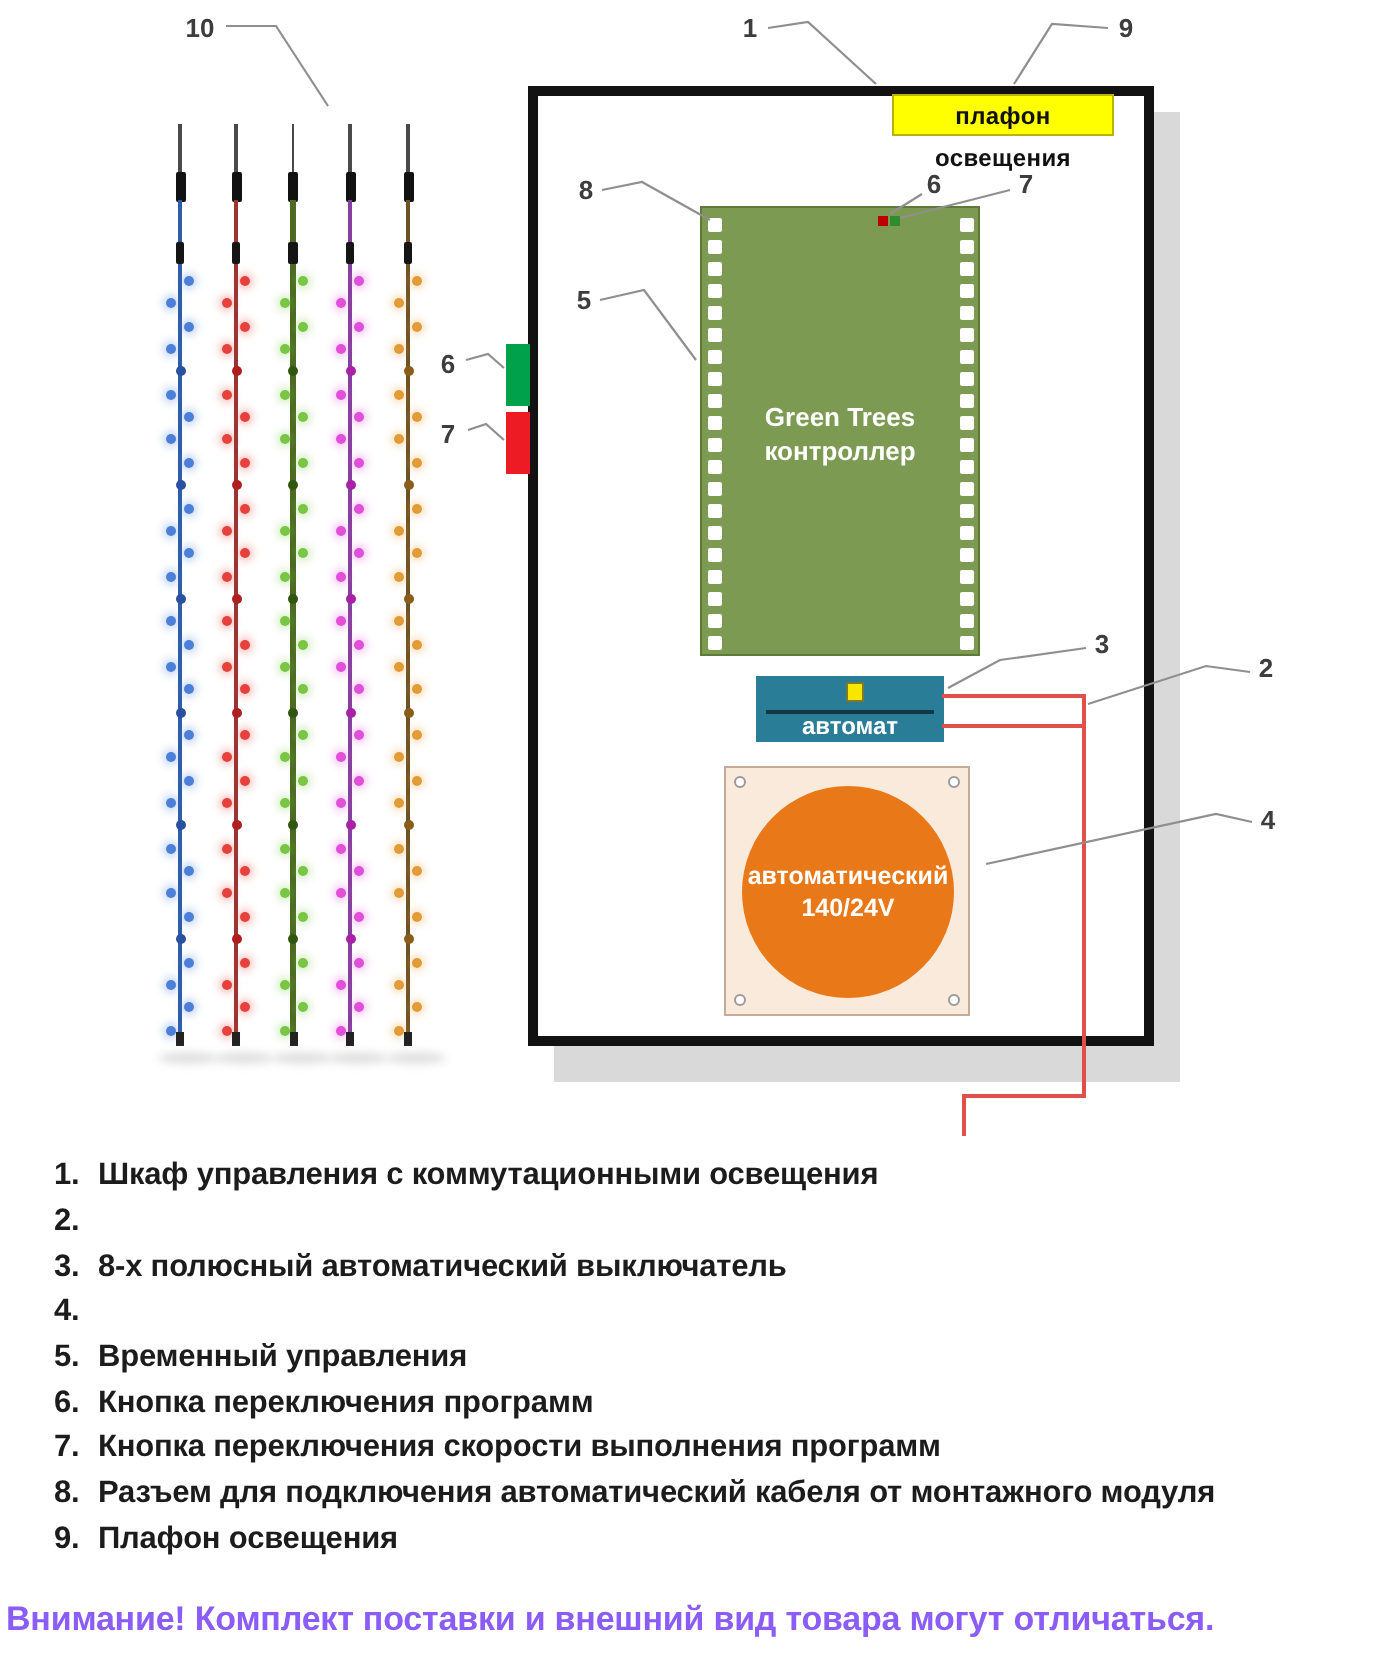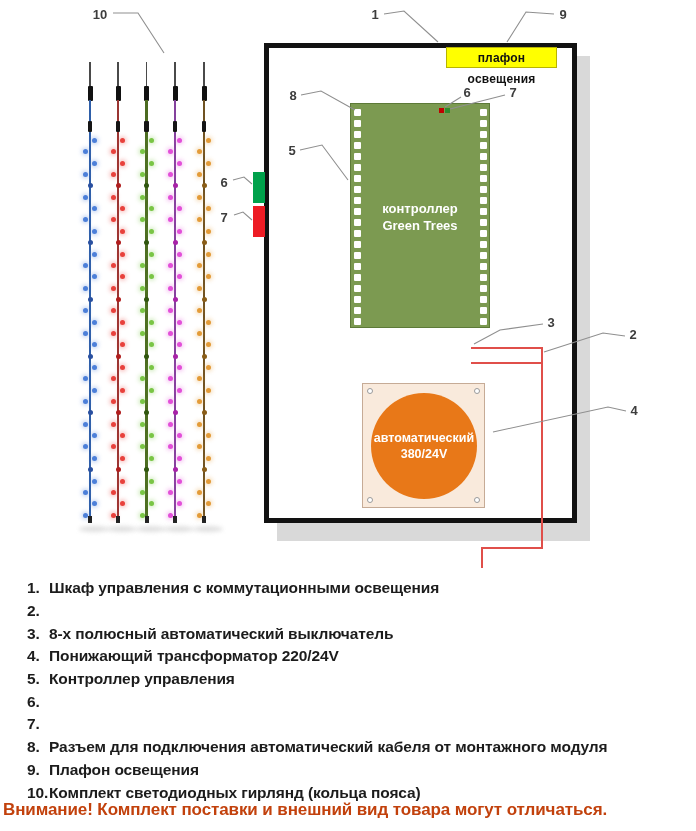--- a/index.html
+++ b/index.html
@@ -306,35 +306,40 @@
         <div class="pin" style="left: 129px; top: 159px;"></div>
         <div class="pin" style="left: 129px; top: 170px;"></div>
         <div class="pin" style="left: 129px; top: 181px;"></div>
         <div class="pin" style="left: 129px; top: 192px;"></div>
         <div class="pin" style="left: 129px; top: 203px;"></div>
         <div class="pin" style="left: 129px; top: 214px;"></div>
       </div>
     <div class="ind" style="left: 88px; top: 4px; background: rgb(192, 0, 0);"></div>
     <div class="ind" style="left: 93.5px; top: 4px; background: rgb(46, 139, 46);"></div>
     <div class="board-title">
+      <div>Green Trees</div>
       <div>контроллер</div>
-      <div>Green Trees</div>
     </div>
   </div>
 
+  <div class="avtomat" style="background: rgb(42, 125, 150);">
+    <div class="avt-switch" style="background: rgb(247, 230, 0);"></div>
+    <div class="avt-line"></div>
+    <div class="avt-label">автомат</div>
+  </div>
 
   <div class="trafo" style="background: rgb(249, 234, 220);">
     <div class="screw" style="left:4px;top:4px;"></div>
     <div class="screw" style="right:4px;top:4px;"></div>
     <div class="screw" style="left:4px;bottom:4px;"></div>
     <div class="screw" style="right:4px;bottom:4px;"></div>
     <div class="coil" style="background: rgb(232, 120, 24);">
       <div class="coil-title">
         <div>автоматический</div>
-        <div>380/24V</div>
+        <div>140/24V</div>
       </div>
     </div>
   </div>
 
   <svg id="overlay" width="696" height="831">
       <polyline points="471,348 542,348 542,548 482,548 482,568" fill="none" stroke="#E04F4A" stroke-width="2"></polyline>
       <polyline points="471,363 542,363" fill="none" stroke="#E04F4A" stroke-width="2"></polyline>
       <polyline points="113,13 138,13 164,53" fill="none" stroke="#8F8F8F" stroke-width="1.1"></polyline>
       <polyline points="384,14 404,11 438,42" fill="none" stroke="#8F8F8F" stroke-width="1.1"></polyline>
       <polyline points="554,14 526,12 507,42" fill="none" stroke="#8F8F8F" stroke-width="1.1"></polyline>
@@ -371,41 +376,38 @@
       </div>
       <div class="legend-row" style="">
         <span class="legend-num">2.</span>
       </div>
       <div class="legend-row" style="">
         <span class="legend-num">3.</span>
         <span>8-х полюсный автоматический выключатель</span>
       </div>
       <div class="legend-row" style="">
         <span class="legend-num">4.</span>
-        <span>Понижающий трансформатор 220/24V</span>
       </div>
       <div class="legend-row" style="">
         <span class="legend-num">5.</span>
-        <span>Контроллер управления</span>
+        <span>Временный управления</span>
       </div>
       <div class="legend-row" style="">
         <span class="legend-num">6.</span>
+        <span>Кнопка переключения программ</span>
       </div>
       <div class="legend-row" style="">
         <span class="legend-num">7.</span>
+        <span>Кнопка переключения скорости выполнения программ</span>
       </div>
       <div class="legend-row" style="">
         <span class="legend-num">8.</span>
         <span>Разъем для подключения автоматический кабеля от монтажного модуля</span>
       </div>
       <div class="legend-row" style="">
         <span class="legend-num">9.</span>
         <span>Плафон освещения</span>
       </div>
-      <div class="legend-row" style="">
-        <span class="legend-num">10.</span>
-        <span>Комплект светодиодных гирлянд (кольца пояса)</span>
-      </div>
     </div>
 
-  <div class="warning" style="color: #c2410c;">Внимание! Комплект поставки и внешний вид товара могут отличаться.</div>
+  <div class="warning" style="color: #8b5cf6;">Внимание! Комплект поставки и внешний вид товара могут отличаться.</div>
 
 </div>
 
 </body></html>

